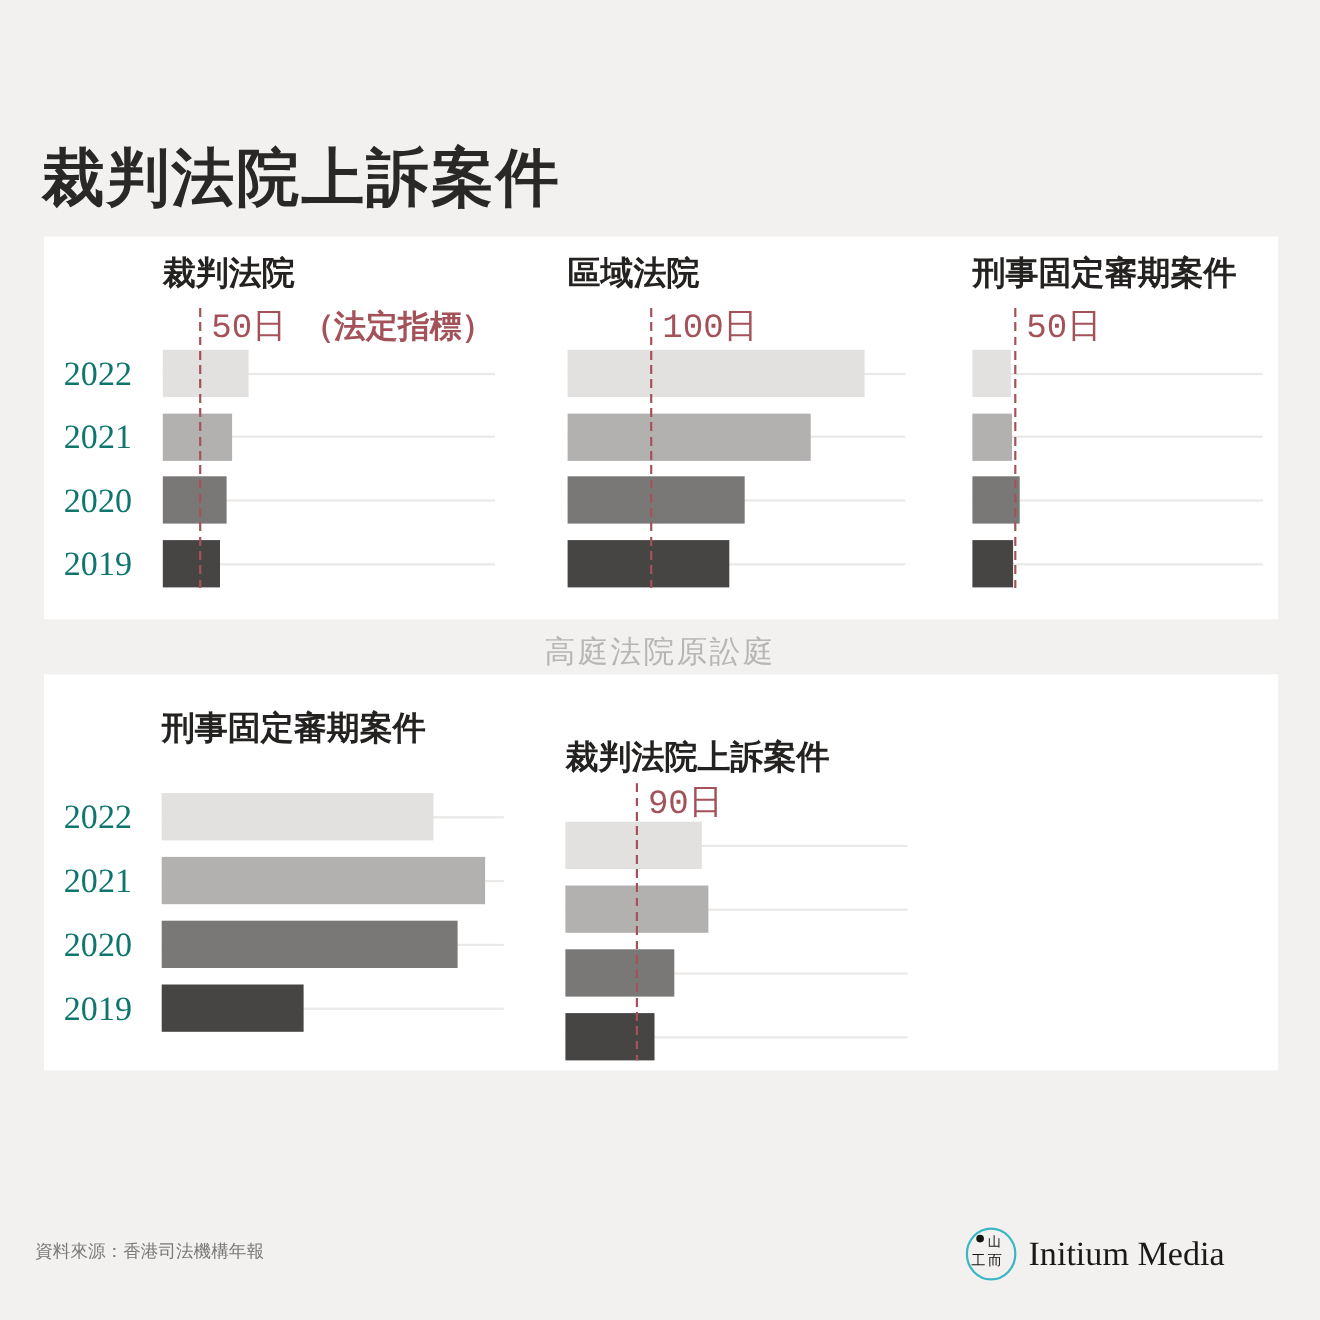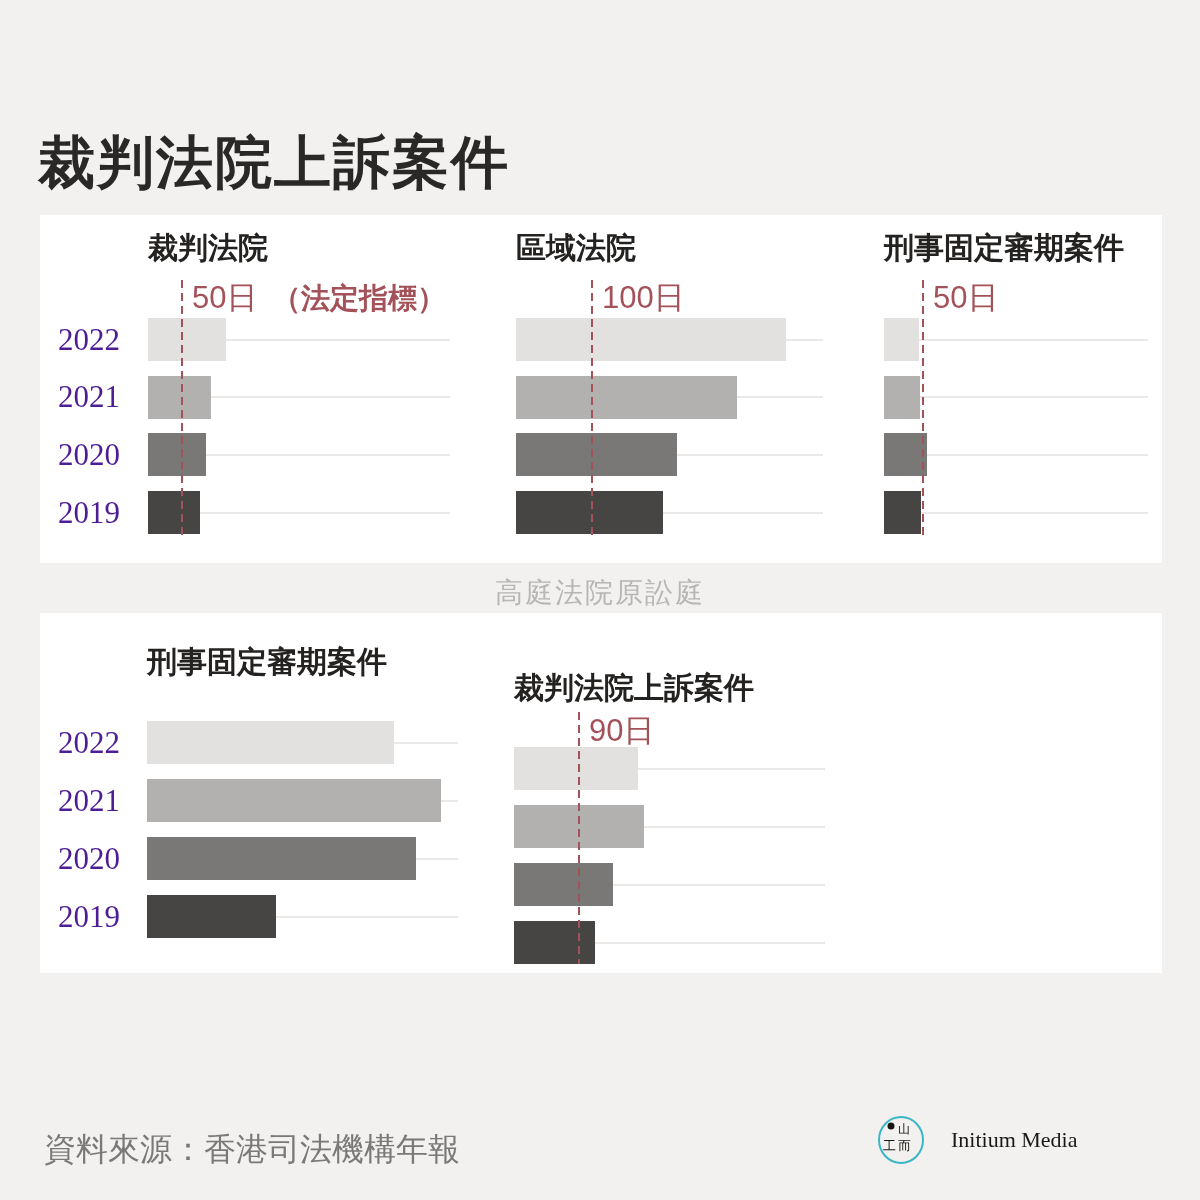--- a/index.html
+++ b/index.html
@@ -29,21 +29,21 @@
     position:absolute;left:0;top:574px;width:1200px;
     text-align:center;font-size:28px;color:#b8b6b4;letter-spacing:2px;
   }
 
   
   .years{position:absolute;width:86px;}
   .years-top{left:58px;top:318px;}
   .years-bottom{left:58px;top:721px;}
   .year-row{
     position:absolute;left:0;height:43px;display:flex;align-items:center;
-    font-family:"Liberation Serif",serif;font-size:31px;color:#4c1d95;
+    font-family:"Liberation Serif",serif;font-size:31px;color:#0f766e;
   }
 
   
   .chart{position:absolute;}
   .c0{left:148px;top:318px;width:302px;height:232px;}
   .c1{left:516px;top:318px;width:307px;height:232px;}
   .c2{left:884px;top:318px;width:264px;height:232px;}
   .c3{left:147px;top:721px;width:311px;height:232px;}
   .c4{left:514px;top:747px;width:311px;height:232px;}
 
@@ -51,40 +51,40 @@
     position:absolute;left:0;white-space:nowrap;
     font-size:30px;font-weight:700;color:#242220;
   }
   .grid{position:absolute;left:0;width:100%;height:2px;background:#ebe9e7;z-index:0;}
   .bar{position:absolute;left:0;height:43px;z-index:1;}
   .tline{position:absolute;width:2px;z-index:3;}
   .tlabel{
     position:absolute;white-space:nowrap;z-index:3;
     font-size:29px;color:#a4525a;line-height:31px;
   }
-  .tlabel .num{font-family:Liberation Sans, sans-serif;font-size:31px;}
+  .tlabel .num{font-family:Liberation Mono, monospace;font-size:31px;}
   .tlabel .bold{font-weight:700;text-align:center;}
 
   
   .note{
     position:absolute;left:40px;top:984px;width:856px;margin:0;
     font-size:24px;line-height:32.5px;color:#6f6d6b;
   }
   .source{
-    position:absolute;left:44px;top:1128px;margin:0;
-    font-size:32px;color:#7b7977;
+    position:absolute;left:32px;top:1128px;margin:0;
+    font-size:16px;color:#7b7977;
   }
   .logo{position:absolute;left:877px;top:1112px;height:56px;display:flex;align-items:center;}
   .logo-circle{display:inline-block;width:48px;height:52px;}
   .logo-cjk{
     margin-left:14px;font-size:29px;color:#1b1918;font-weight:500;letter-spacing:3px;
   }
   .logo-latin{
-    margin-left:26px;font-family:"Liberation Serif",serif;
-    font-size:22px;color:#1b1918;
+    margin-left:10px;font-family:"Liberation Serif",serif;
+    font-size:31px;color:#1b1918;
   }
 </style>
 </head>
 <body>
 
 <div class="page">
 
   <h1 class="title"><br><span>裁判法院上訴案件</span></h1>
 
   <div class="panel panel-top"></div>

